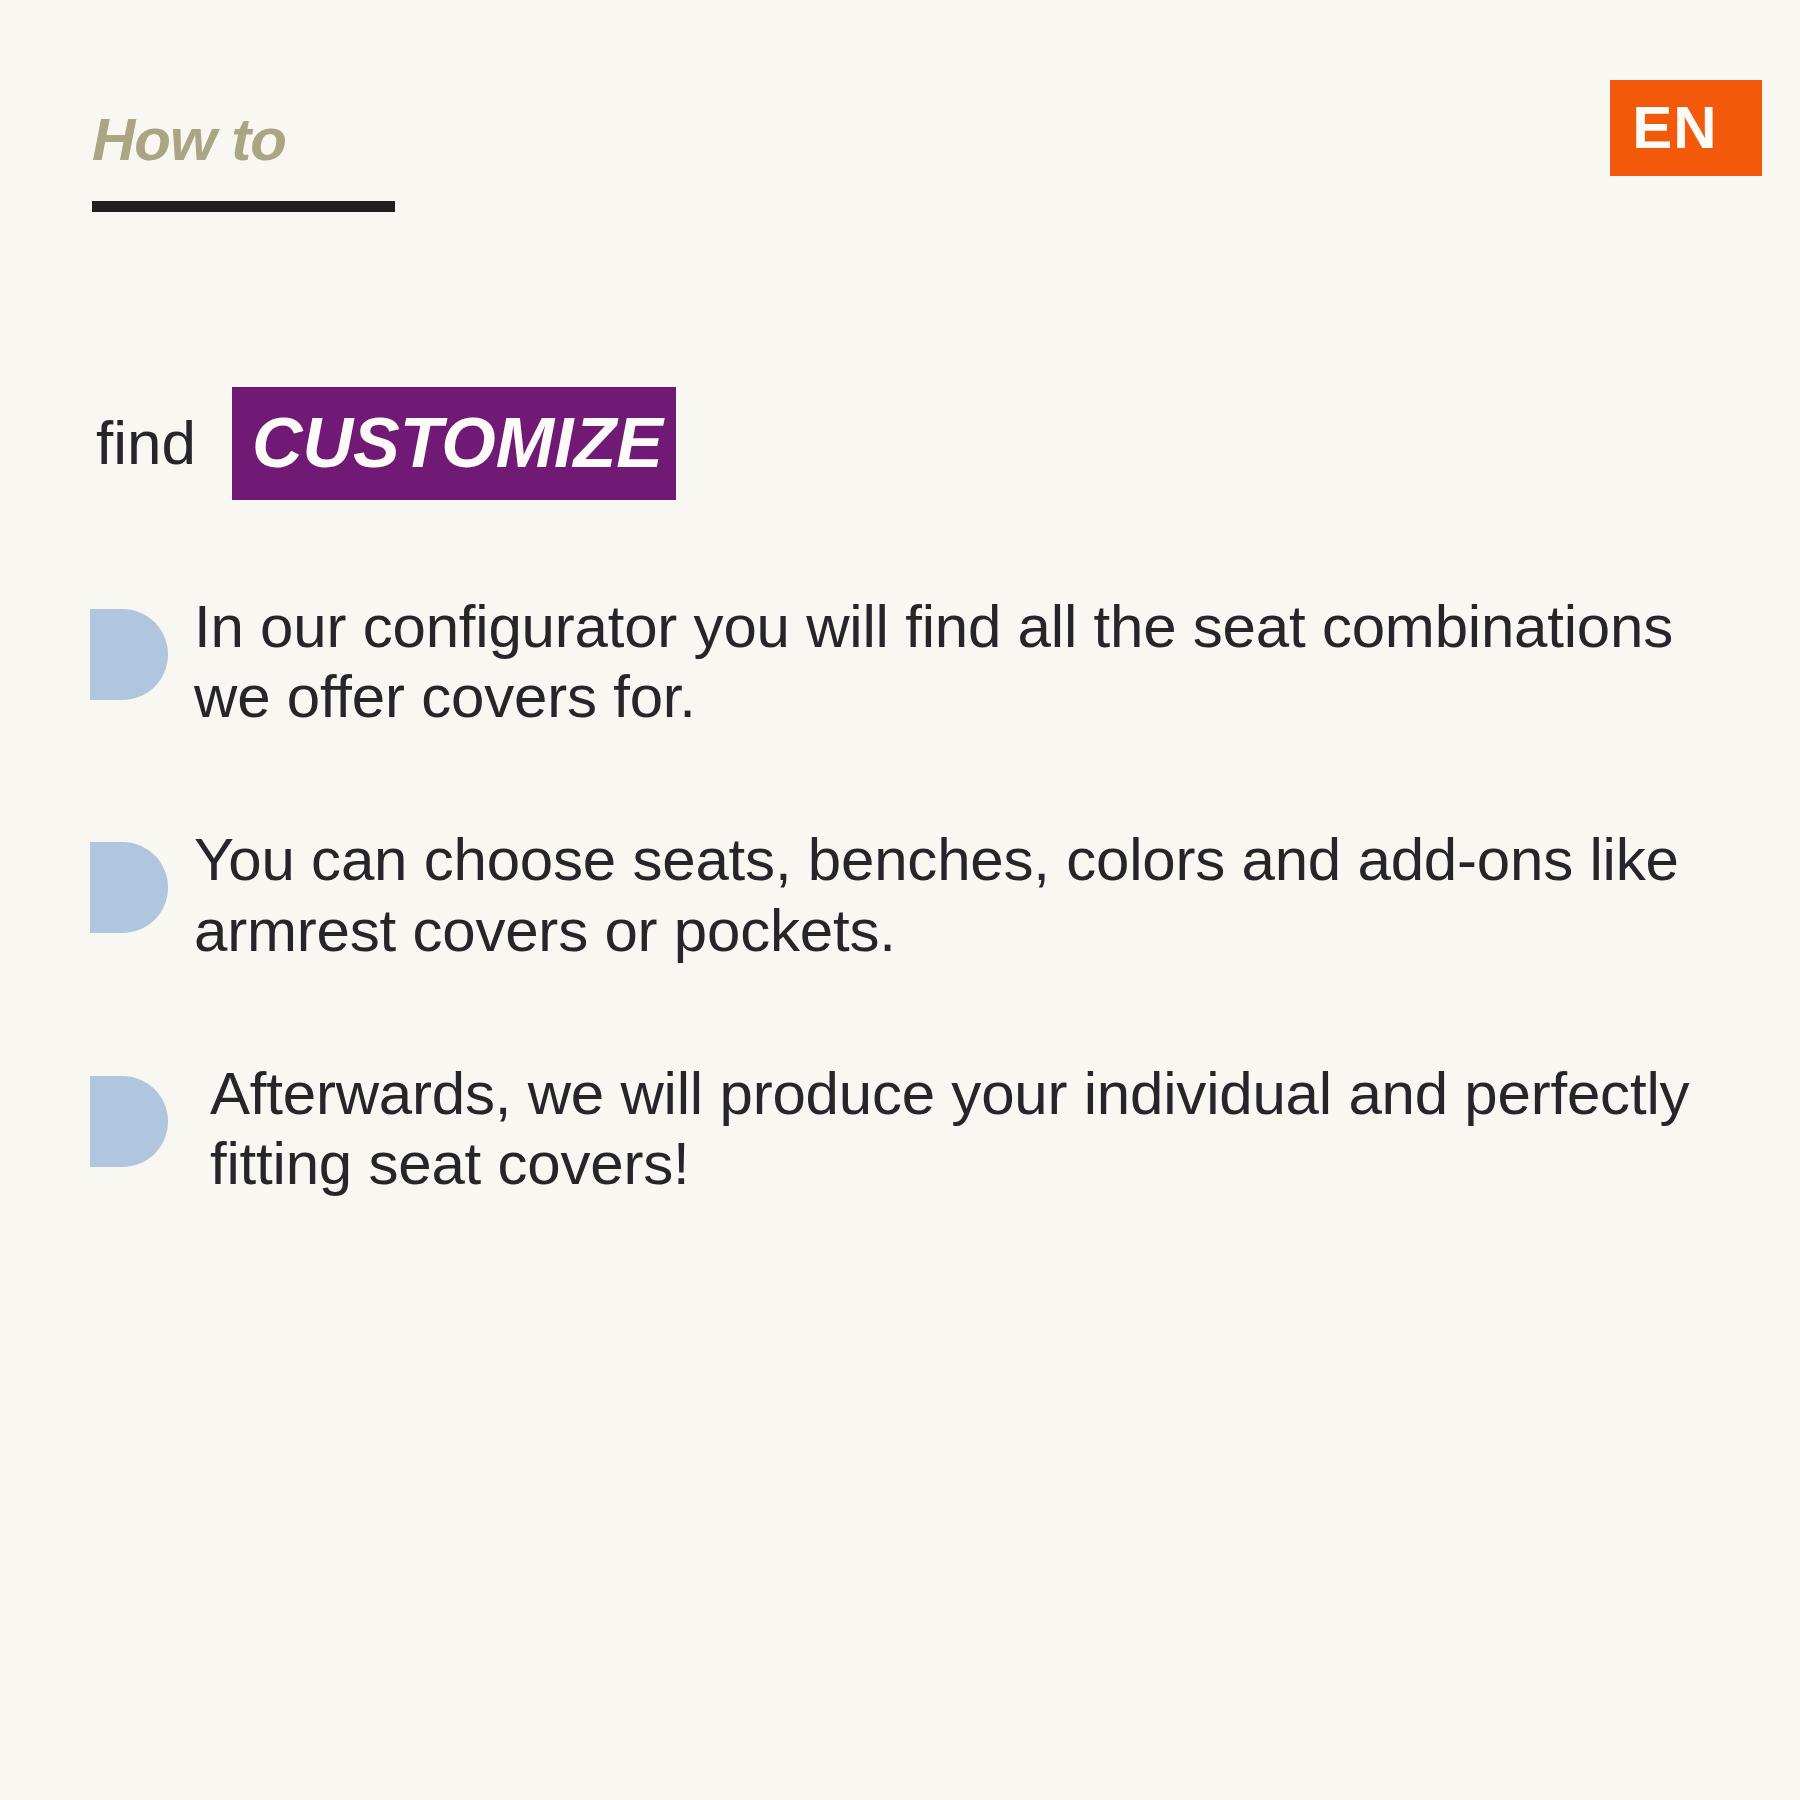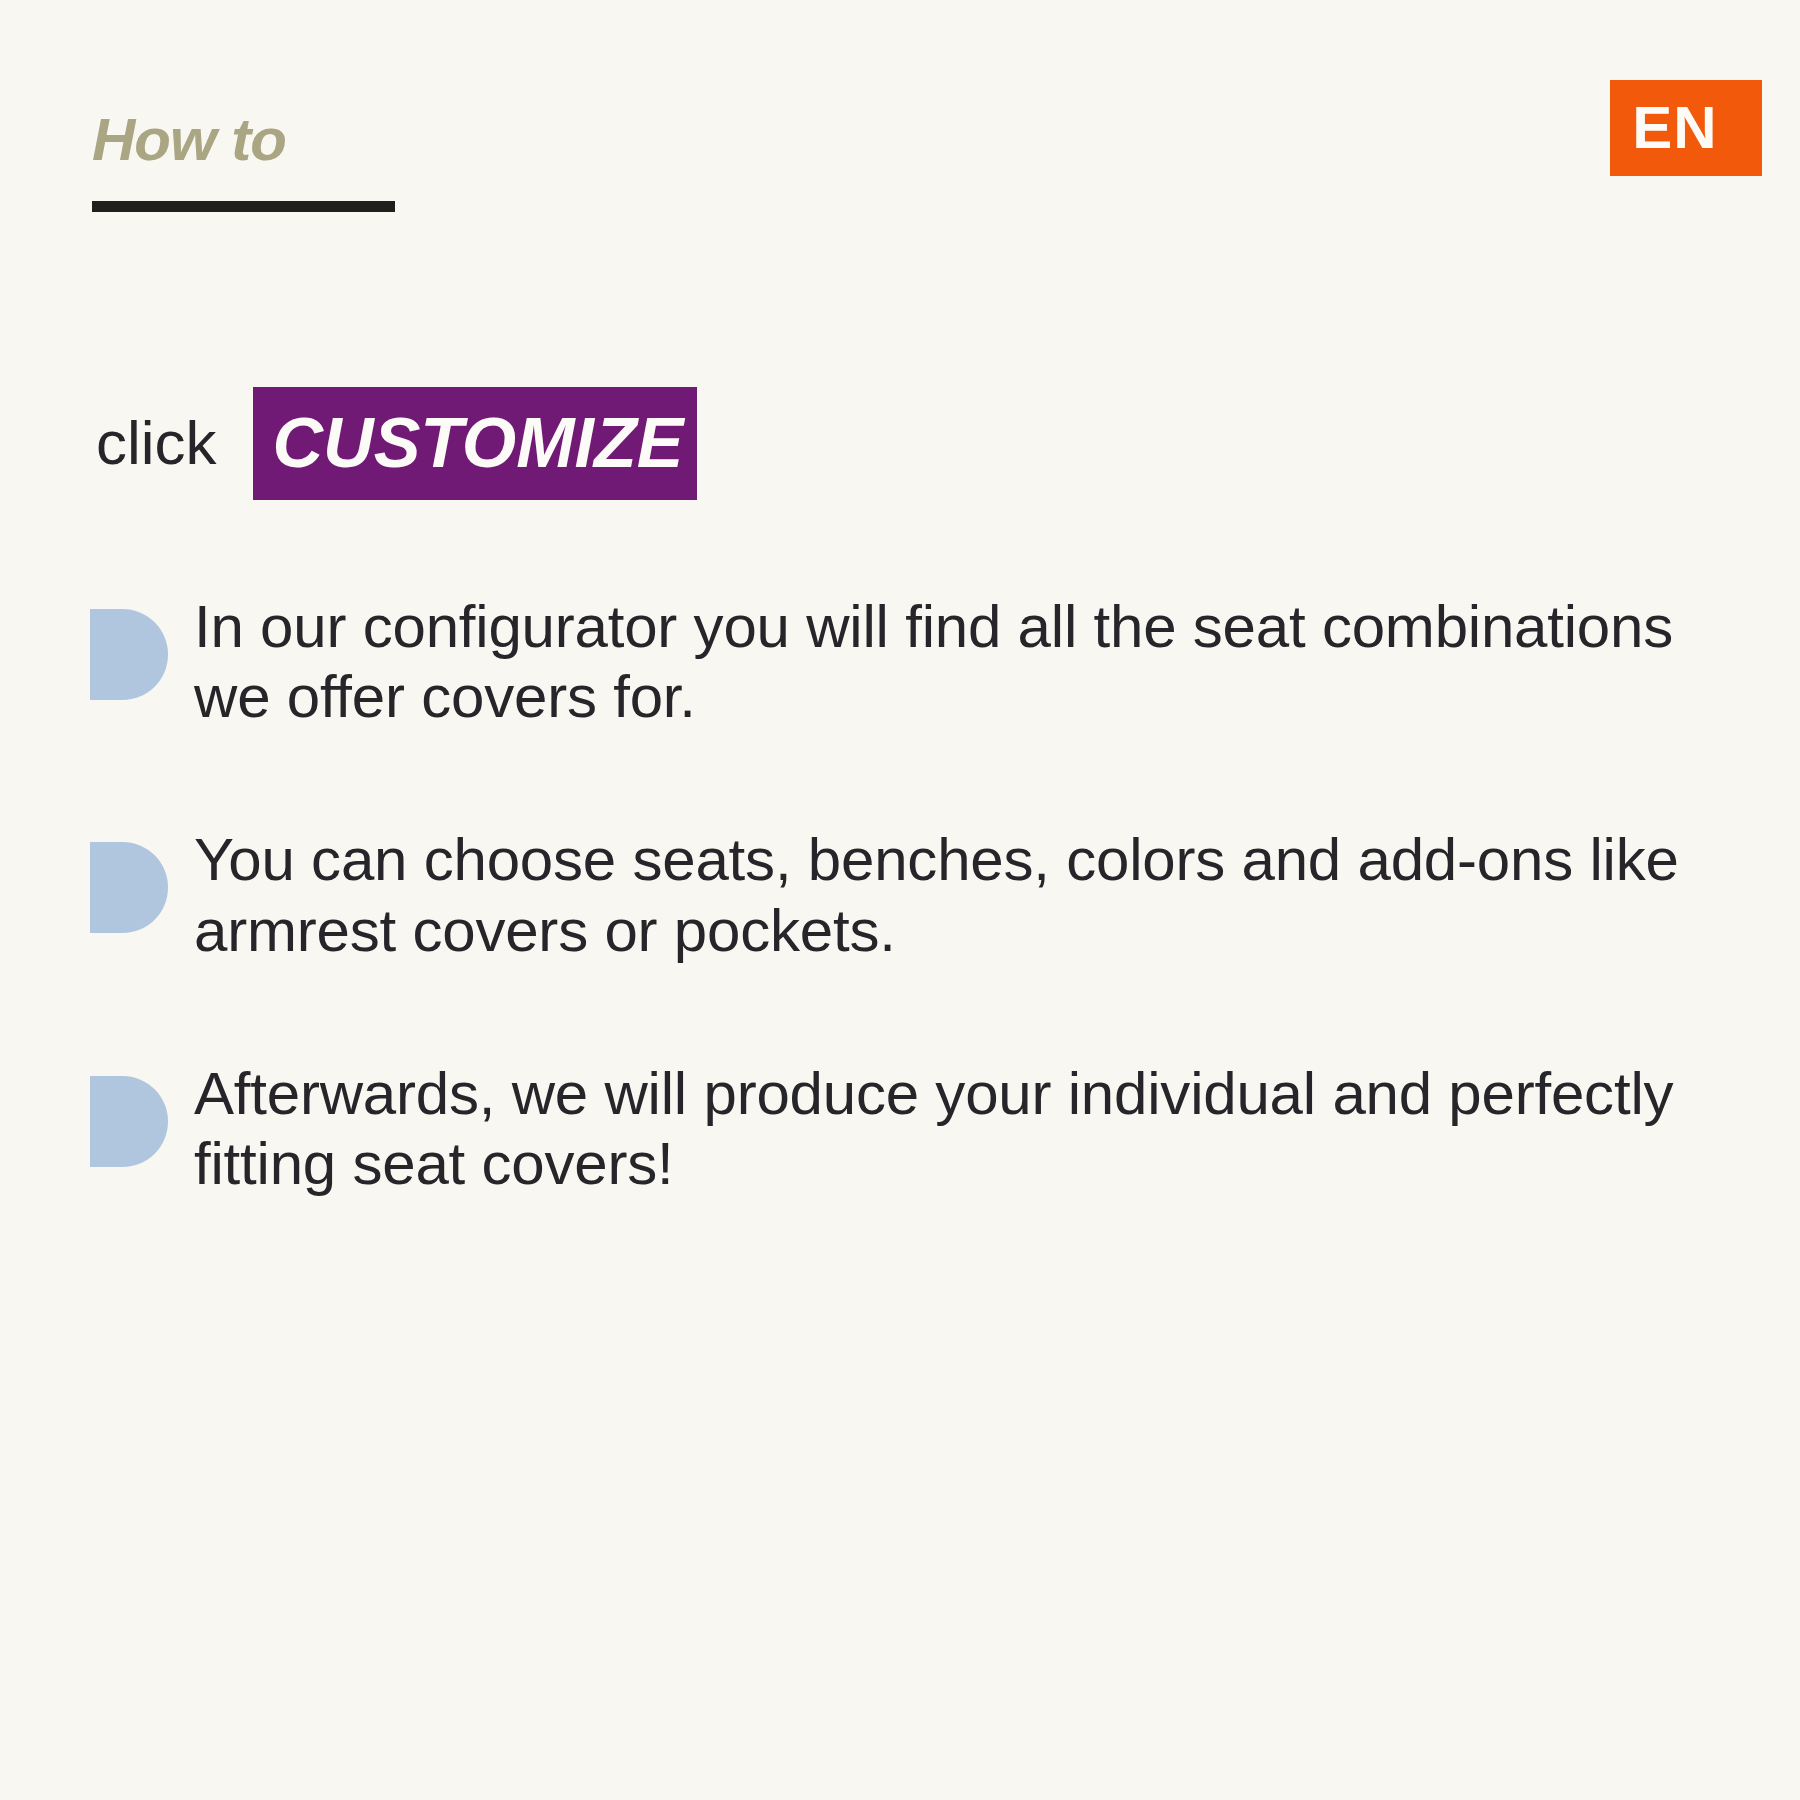--- a/index.html
+++ b/index.html
@@ -103,20 +103,21 @@
     left: 90px;
     width: 1660px;
   }
   .bullet-item {
     display: flex;
     align-items: flex-start;
     margin-bottom: 93px;
   }
   .bullet-item:last-child {
     margin-bottom: 0;
+    gap: 16px;
   }
   .bullet-marker {
     flex: 0 0 auto;
     width: 78px;
     height: 91px;
     background: #b0c5de;
     border-radius: 0 48px 48px 0;
     margin-top: 17px;
   }
   .bullet-text {
@@ -141,21 +142,21 @@
   <div class="lang-badge">
     <span class="lang-badge-label">EN</span>
   </div>
 
   <div class="heading-block">
     <h1 class="heading-title">How to</h1>
     <div class="heading-rule"></div>
   </div>
 
   <div class="cta-line">
-    <span class="cta-prefix">click</span>
+    <span class="cta-prefix">find</span>
     <span class="cta-highlight">CUSTOMIZE</span>
   </div>
 
   <div class="bullet-list" id="bullet-list">
       <div class="bullet-item">
         <div class="bullet-marker"></div>
         <div class="bullet-text"><span>In our configurator you will find all the seat combinations we offer covers for.</span></div>
       </div>
       <div class="bullet-item">
         <div class="bullet-marker"></div>

